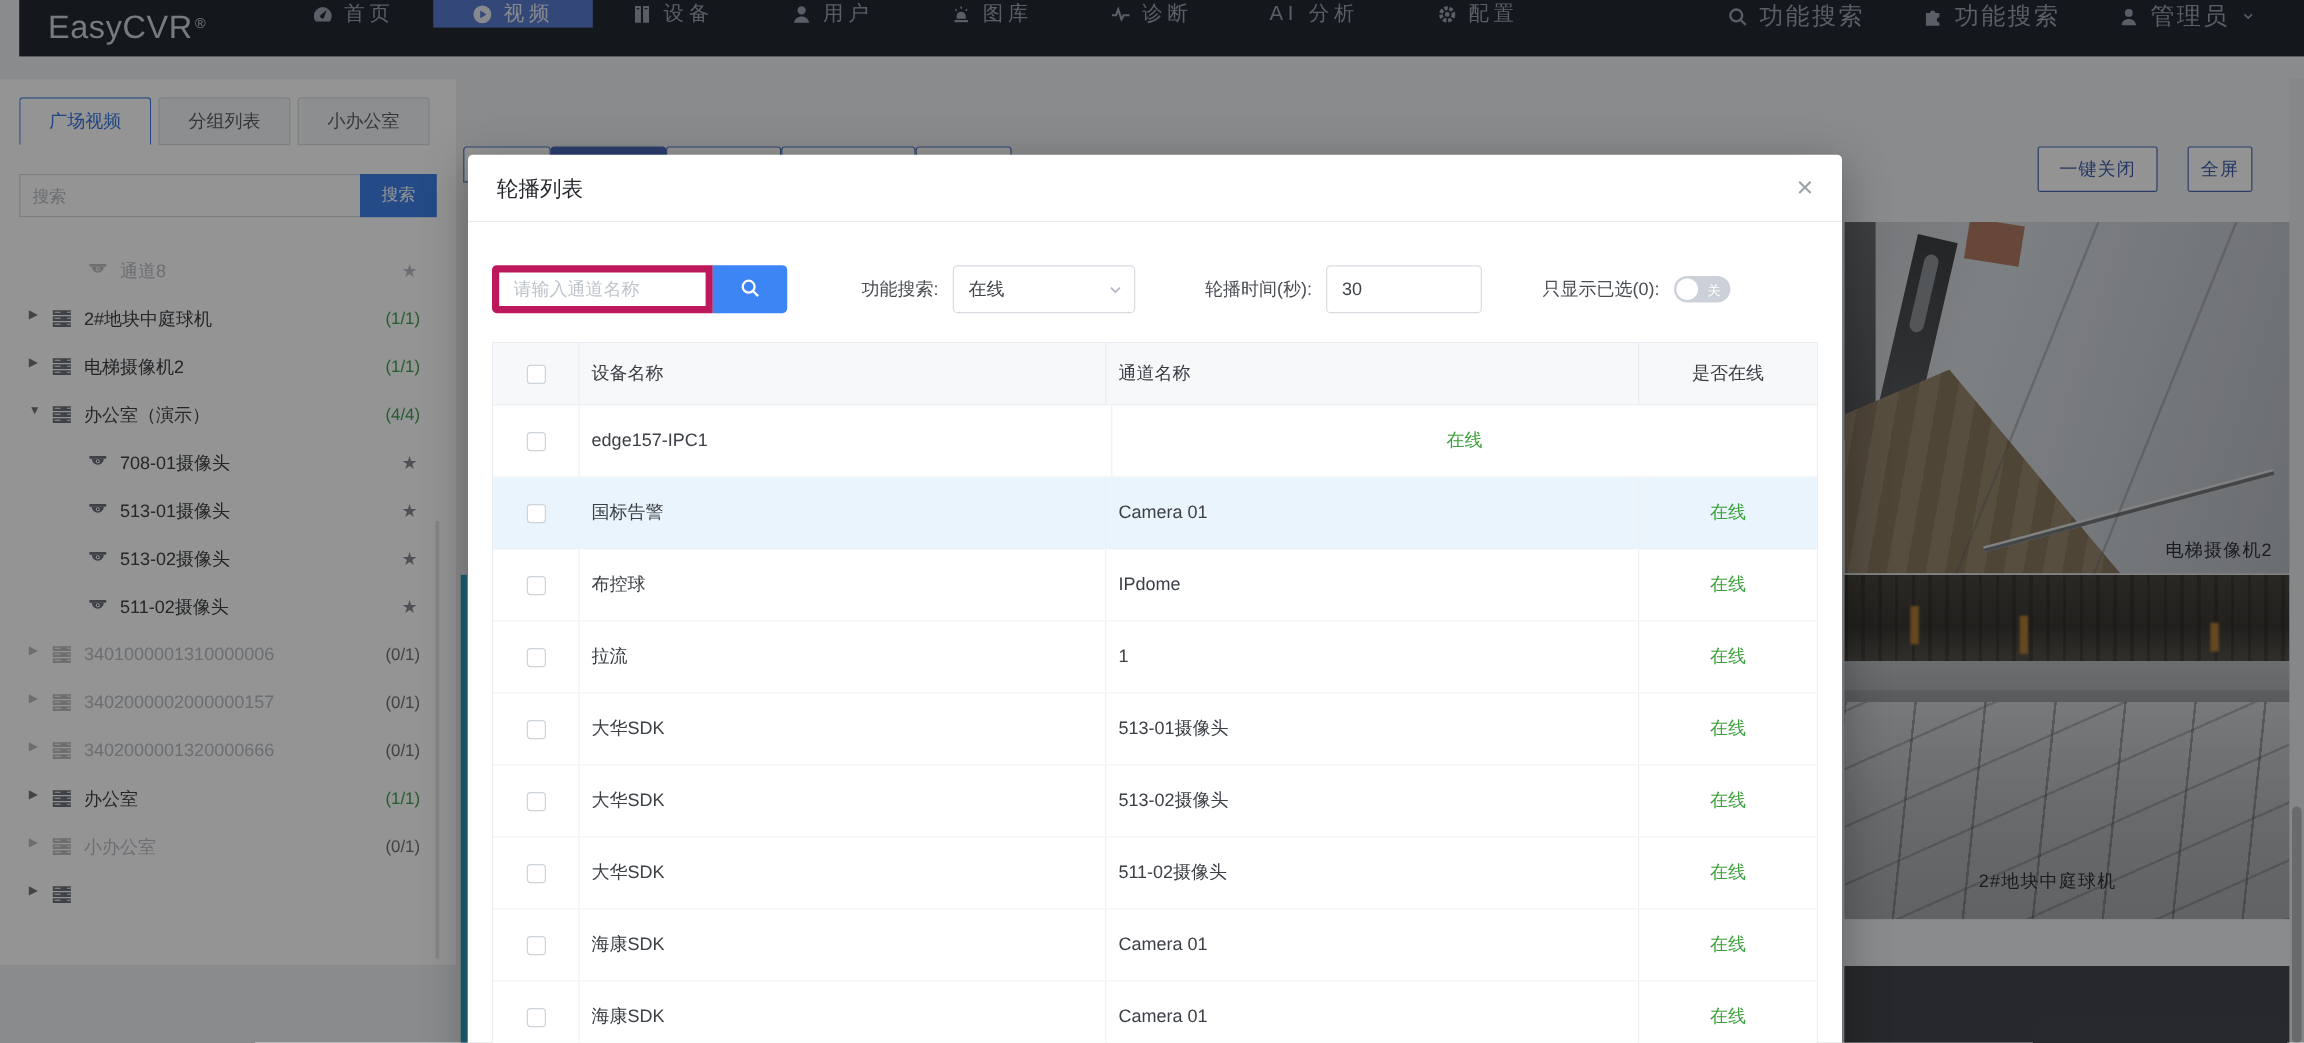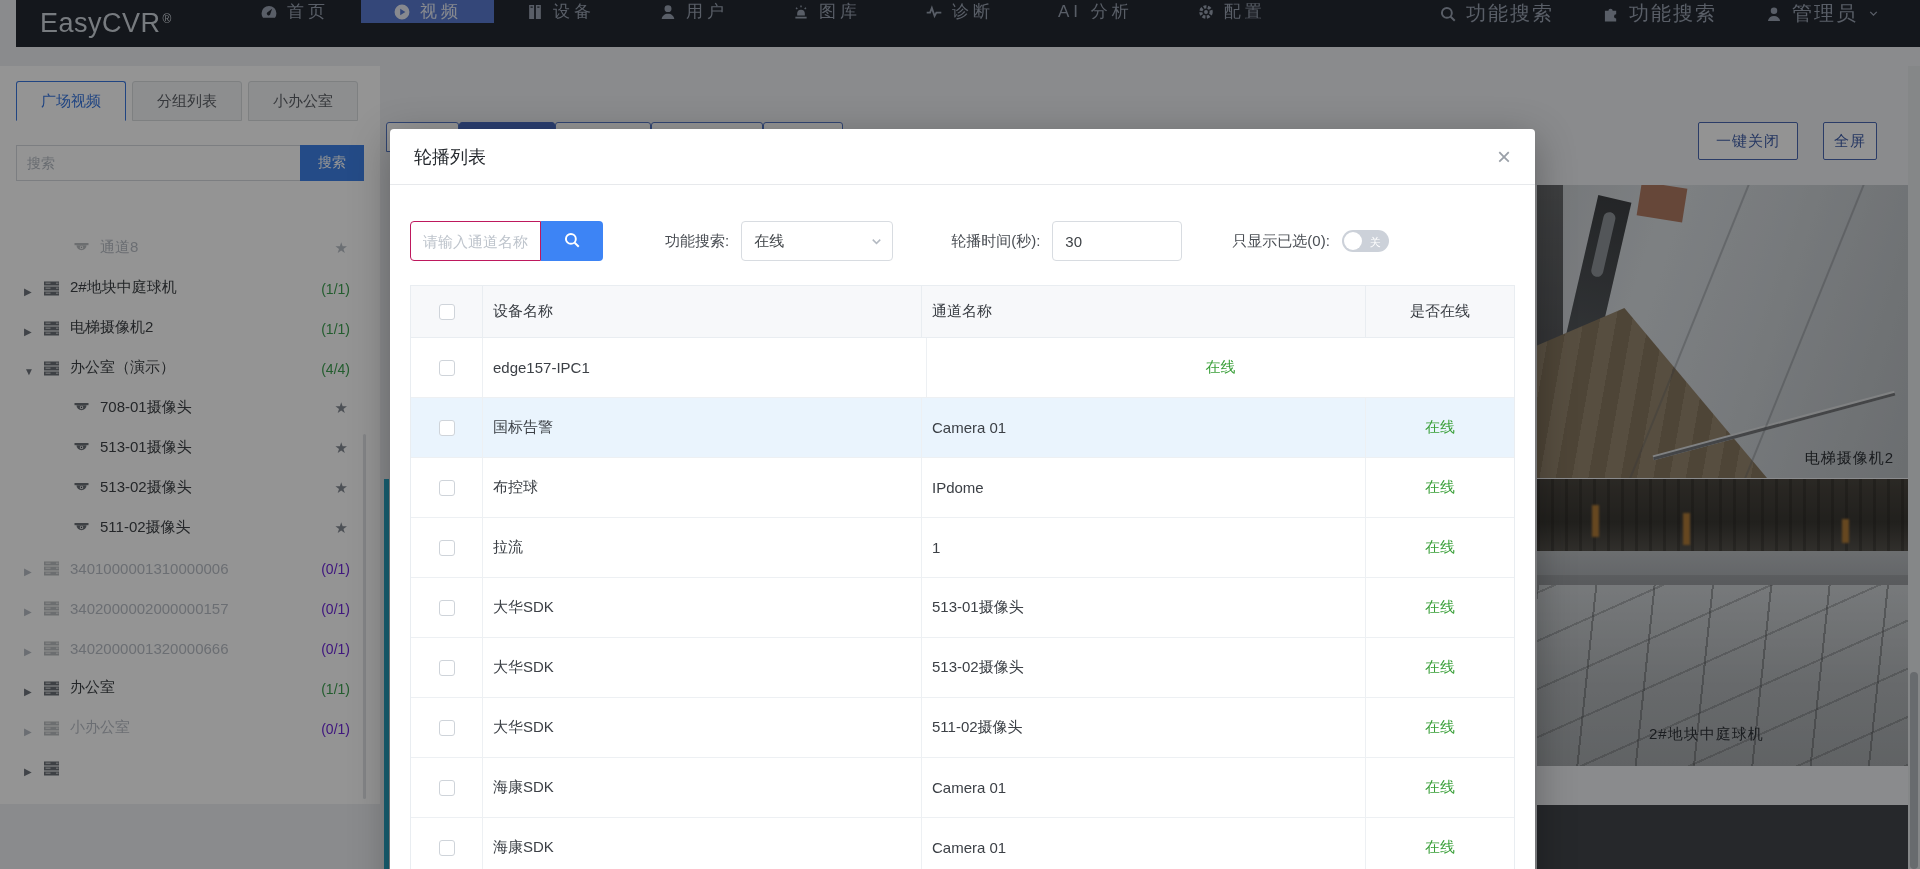--- a/index.html
+++ b/index.html
@@ -20,32 +20,32 @@
 
 .sidebar{position:absolute;left:0;top:66px;width:380px;height:738px;background:#fff;z-index:2;overflow:hidden}
 .tabs{display:flex;gap:6px;padding:15px 12px 0 16px}
 .tab{width:110px;height:40px;display:flex;align-items:center;justify-content:center;font-size:15px;color:#5c6066;background:#f3f4f6;border:1px solid #d9dcdf;border-radius:3px 3px 0 0;cursor:pointer}
 .tab.active{background:#fff;color:var(--sidebar-accent,#3a78e0);border-color:var(--sidebar-accent,#3a78e0);border-bottom-color:#fff}
 .sb-search{display:flex;margin:24px 16px 0}
 .sb-search input{flex:1;height:36px;border:1px solid #d6dade;border-right:none;padding:0 10px;font-size:14px;color:#333;outline:none;min-width:0}
 .sb-search input::placeholder{color:#b6bcc4}
 .sb-search button{width:64px;height:36px;background:#3e82e8;color:#fff;border:none;font-size:14px;cursor:pointer}
 .tree{margin-top:36px;position:relative}
-.tree-item{position:relative;height:40px;display:flex;align-items:flex-end;font-size:15px;color:#3f4347;padding-left:24px;cursor:pointer}
+.tree-item{position:relative;height:40px;display:flex;align-items:flex-start;font-size:15px;color:#3f4347;padding-left:24px;cursor:pointer}
 .tree-item .arrow{width:18px;font-size:10px;color:#70767e;flex:none}
 .tree-item.child{padding-left:72px}
 .ticon{flex:none;margin-right:9px;display:flex}
 .ticon svg{width:19px;height:17px;display:block}
 .tlabel{white-space:nowrap;overflow:hidden;max-width:215px}
 .tree-item.disabled{color:#b9bec6}
 .tree-item.disabled .ticon{opacity:.45}
 .tree-item.disabled .arrow{color:#b9bec6}
 .tcount{position:absolute;right:30px;font-size:14px}
 .tcount.green{color:var(--count-green,#3da051)}
-.tcount.gray{color:#6d28d9}
+.tcount.gray{color:#737373}
 .tstar{position:absolute;right:32px;font-size:15px;color:#868c95}
 .tree-item.disabled .tstar{color:#b9bfc7}
 .sb-scroll{position:absolute;right:14px;top:368px;width:3px;height:365px;background:#e2e4e7;border-radius:2px}
 
 .main{position:absolute;left:380px;top:66px;right:0;bottom:0}
 .peek{position:absolute;top:56px;height:30px;border-radius:3px 3px 0 0;background:#fff;border:1px solid #5577c5}
 .peek.solid{background:#4a6cc0;border-color:#4a6cc0}
 .toolbar-btn{position:absolute;top:56px;height:38px;border:1px solid #4a68b2;border-radius:2px;color:#3f5da8;background:rgba(255,255,255,.92);font-size:15px;display:flex;align-items:center;justify-content:center;letter-spacing:1px;cursor:pointer}
 .btn-closeall{left:1318px;width:100px}
 .btn-full{left:1443px;width:54px}
@@ -71,21 +71,21 @@
 .vscroll{position:absolute;right:0;top:0;bottom:0;width:12px;background:#e6e8eb}
 .vscroll .thumb{position:absolute;left:2px;right:2px;top:606px;height:197px;border-radius:4px;background:#b4b8bd;cursor:pointer}
 
 .overlay{position:absolute;inset:0;background:rgba(0,0,0,.42);z-index:10}
 .modal{position:absolute;left:390px;top:129px;width:1145px;height:880px;background:#fff;border-radius:4px;box-shadow:0 10px 40px rgba(0,0,0,.3);z-index:20}
 .m-head{height:56px;display:flex;align-items:center;padding:0 24px;border-bottom:1px solid #e7e9ec}
 .m-title{font-size:18px;color:#25292e}
 .m-close{margin-left:auto;font-size:24px;color:#9aa0a8;cursor:pointer;line-height:1}
 .m-body{padding:36px 20px 0}
 .filters{display:flex;align-items:center}
-.f-input{width:131px;height:40px;border:1px solid #be185d;border-radius:4px 0 0 4px;padding:0 12px;font-size:15px;color:#0f172a;outline:none}
+.f-input{width:184px;height:40px;border:6px solid #be185d;border-radius:4px 0 0 4px;padding:0 12px;font-size:15px;color:#0f172a;outline:none}
 .f-input::placeholder{color:#bec4cc}
 .f-search{width:62px;height:40px;border:none;border-radius:0 4px 4px 0;background:var(--accent-blue,#3d84f5);display:flex;align-items:center;justify-content:center;cursor:pointer;color:#fff}
 .f-search svg{width:18px;height:18px}
 .f-label{font-size:15px;color:#4a4e54;margin-left:62px;white-space:nowrap}
 .f-label.l2{margin-left:58px}
 .f-label.l3{margin-left:50px}
 .f-select{position:relative;width:152px;height:40px;border:1px solid #d8dce1;border-radius:4px;margin-left:12px;display:flex;align-items:center;padding:0 12px;font-size:15px;color:#3f4347;cursor:pointer}
 .f-select .chev{position:absolute;right:8px;display:flex;color:#b4bac2}
 .f-select .chev svg{width:15px;height:15px}
 .f-num{width:130px;height:40px;border:1px solid #d8dce1;border-radius:4px;margin-left:12px;padding:0 12px;font-size:15px;color:#3f4347;outline:none}

